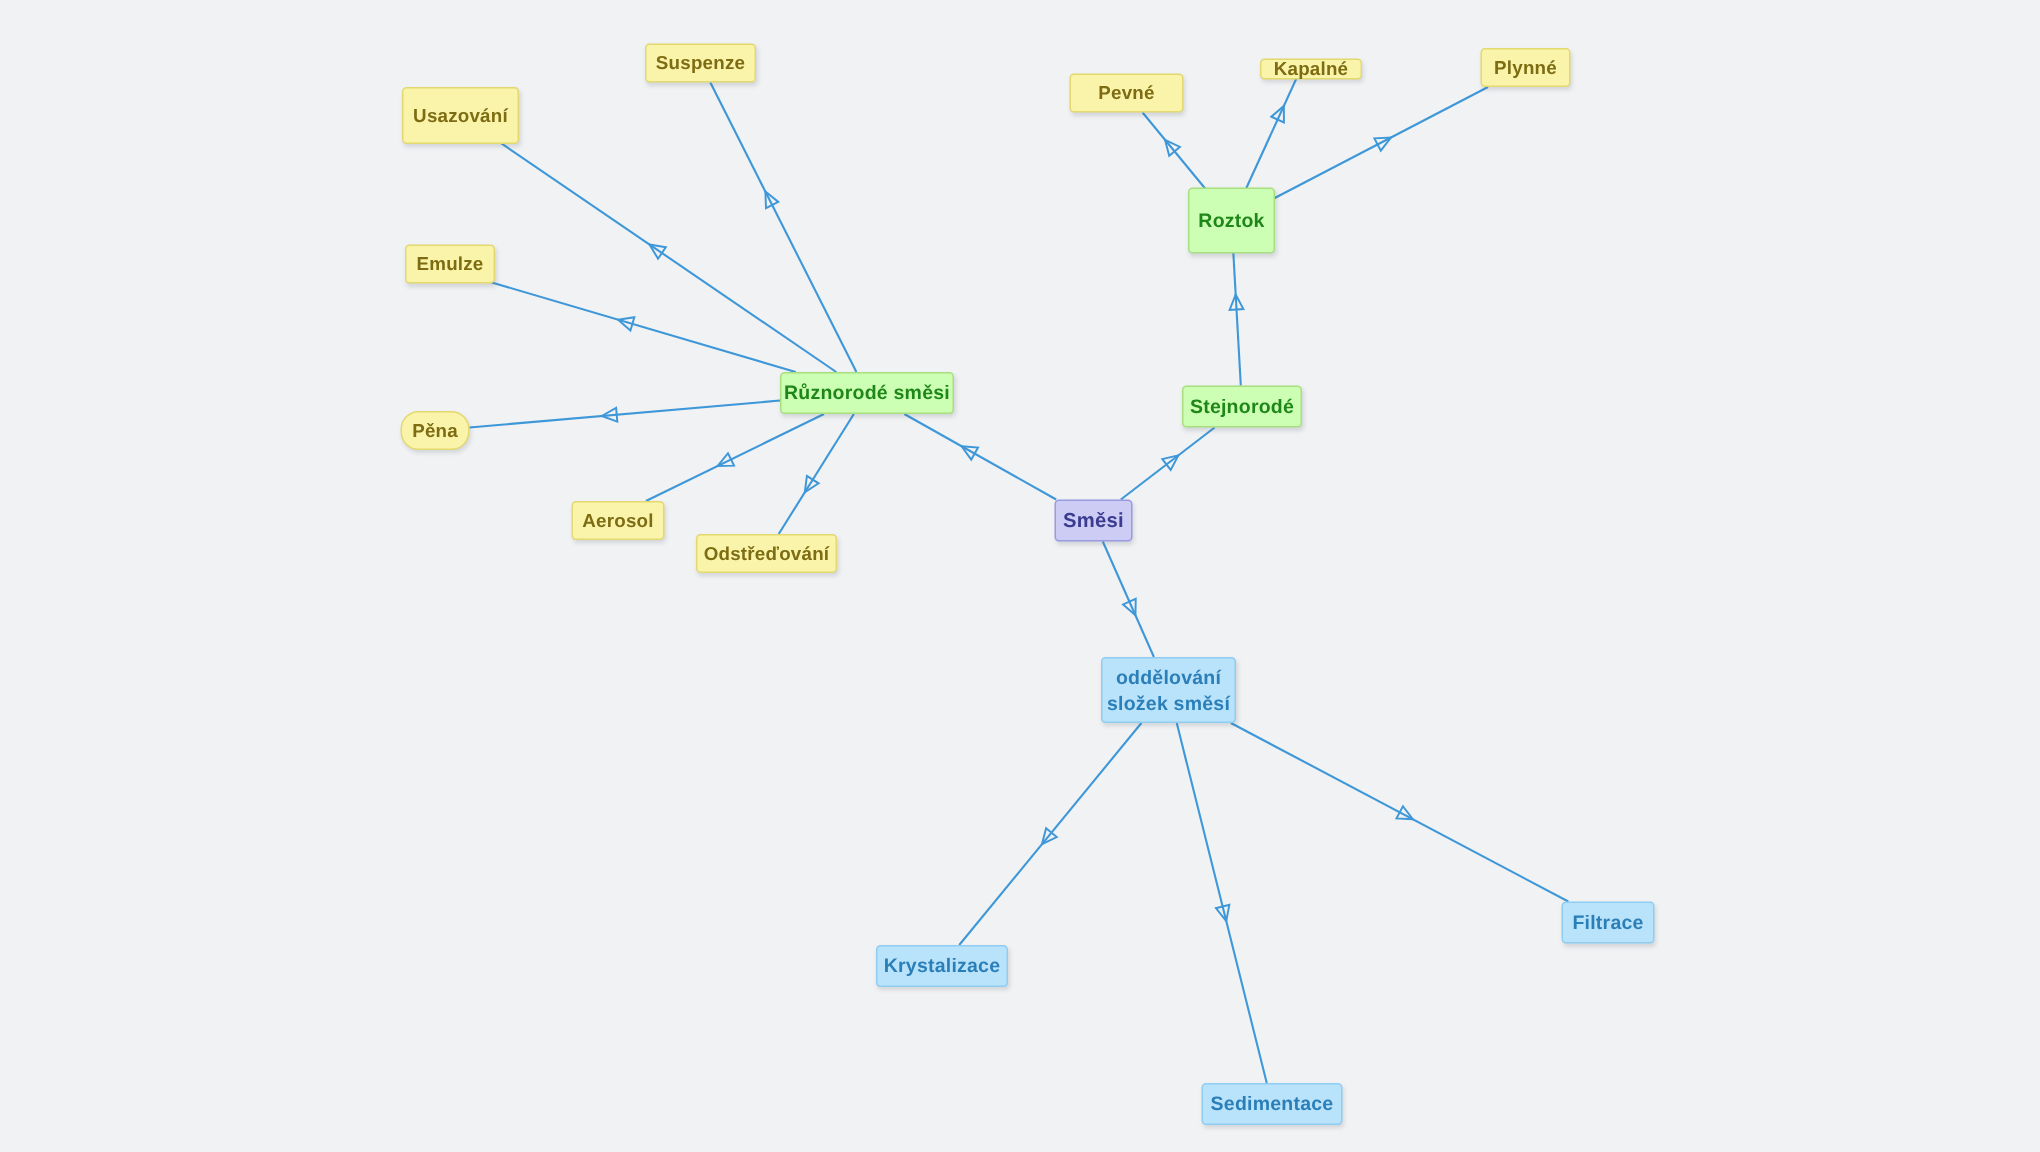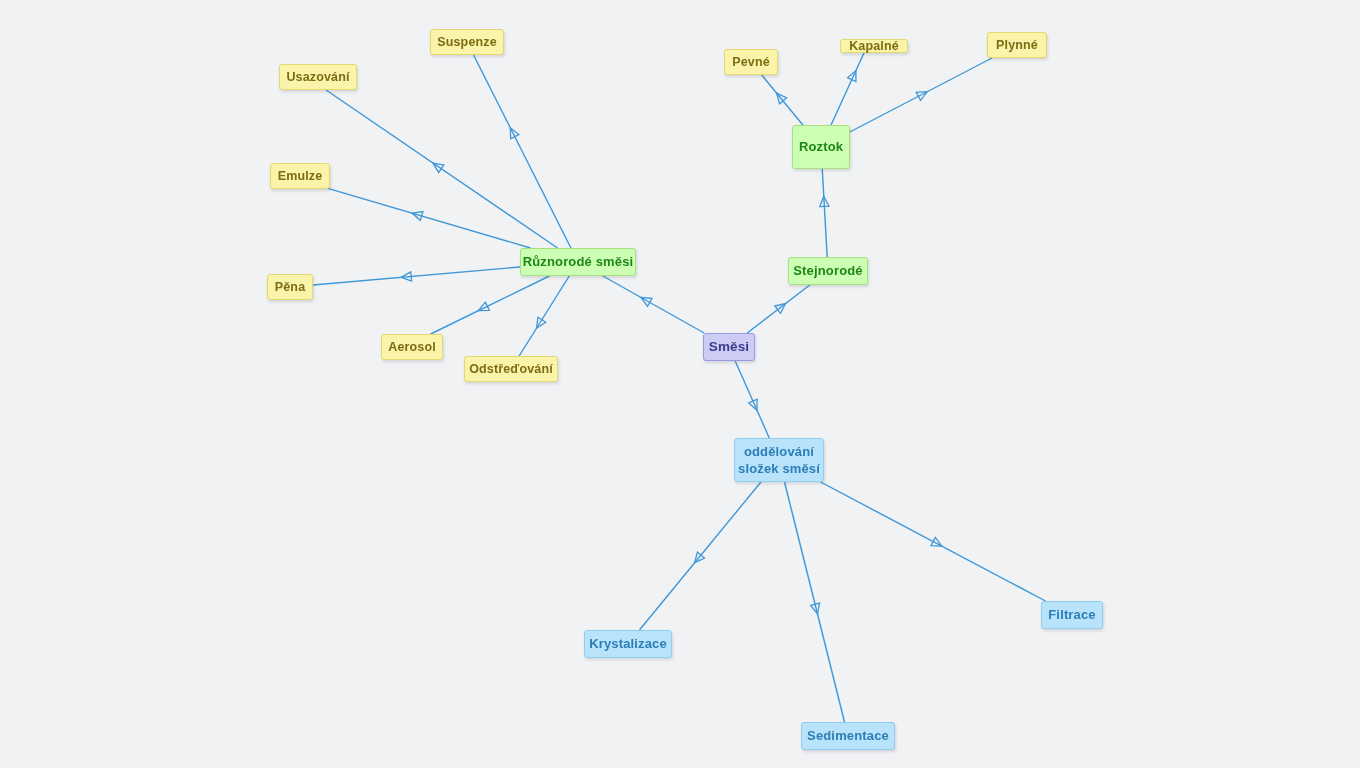--- a/index.html
+++ b/index.html
@@ -148,27 +148,27 @@
       <g>
         <line x1="820.5870967741936" y1="482" x2="1045.5354838709677" y2="601" stroke="#3d97d8" stroke-width="1.4"></line>
         <polygon points="941.9799312552316,546.218052370515 930.9895766929269,545.6080469649432 935.2915930546744,537.4758482940267" fill="none" stroke="#3d97d8" stroke-width="1.3" stroke-linejoin="miter"></polygon>
       </g>
     </svg>
   <div id="node-layer">
       <div class="mm-node root" style="left: 729px; top: 347px; width: 52px; height: 28px;">Směsi</div>
       <div class="mm-node green" style="left: 578px; top: 262px; width: 116px; height: 28px;">Různorodé směsi</div>
       <div class="mm-node green" style="left: 828px; top: 271px; width: 80px; height: 28px;">Stejnorodé</div>
       <div class="mm-node green" style="left: 821px; top: 147px; width: 58px; height: 44px;">Roztok</div>
-      <div class="mm-node yellow" style="left: 751px; top: 62px; width: 54px; height: 26px;">Pevné</div>
+      <div class="mm-node yellow" style="left: 751px; top: 62px; width: 76px; height: 26px;">Pevné</div>
       <div class="mm-node yellow" style="left: 874px; top: 31px; width: 68px; height: 14px; margin-top: 15px;">Kapalné</div>
       <div class="mm-node yellow" style="left: 1017px; top: 45px; width: 60px; height: 26px;">Plynné</div>
       <div class="mm-node yellow" style="left: 467px; top: 42px; width: 74px; height: 26px;">Suspenze</div>
-      <div class="mm-node yellow" style="left: 318px; top: 77px; width: 78px; height: 26px;">Usazování</div>
+      <div class="mm-node yellow" style="left: 307px; top: 77px; width: 78px; height: 38px;">Usazování</div>
       <div class="mm-node yellow" style="left: 300px; top: 176px; width: 60px; height: 26px;">Emulze</div>
-      <div class="mm-node yellow" style="left: 290px; top: 287px; width: 46px; height: 26px;">Pěna</div>
+      <div class="mm-node yellow" style="left: 290px; top: 287px; width: 46px; height: 26px; border-radius: 12px;">Pěna</div>
       <div class="mm-node yellow" style="left: 412px; top: 347px; width: 62px; height: 26px;">Aerosol</div>
       <div class="mm-node yellow" style="left: 511px; top: 369px; width: 94px; height: 26px;">Odstřeďování</div>
       <div class="mm-node blue multiline" style="left: 779px; top: 460px; width: 90px; height: 44px;">oddělování
 složek směsí</div>
       <div class="mm-node blue" style="left: 628px; top: 644px; width: 88px; height: 28px;">Krystalizace</div>
       <div class="mm-node blue" style="left: 848px; top: 736px; width: 94px; height: 28px;">Sedimentace</div>
       <div class="mm-node blue" style="left: 1072px; top: 615px; width: 62px; height: 28px;">Filtrace</div>
     </div>
 </div>
 

